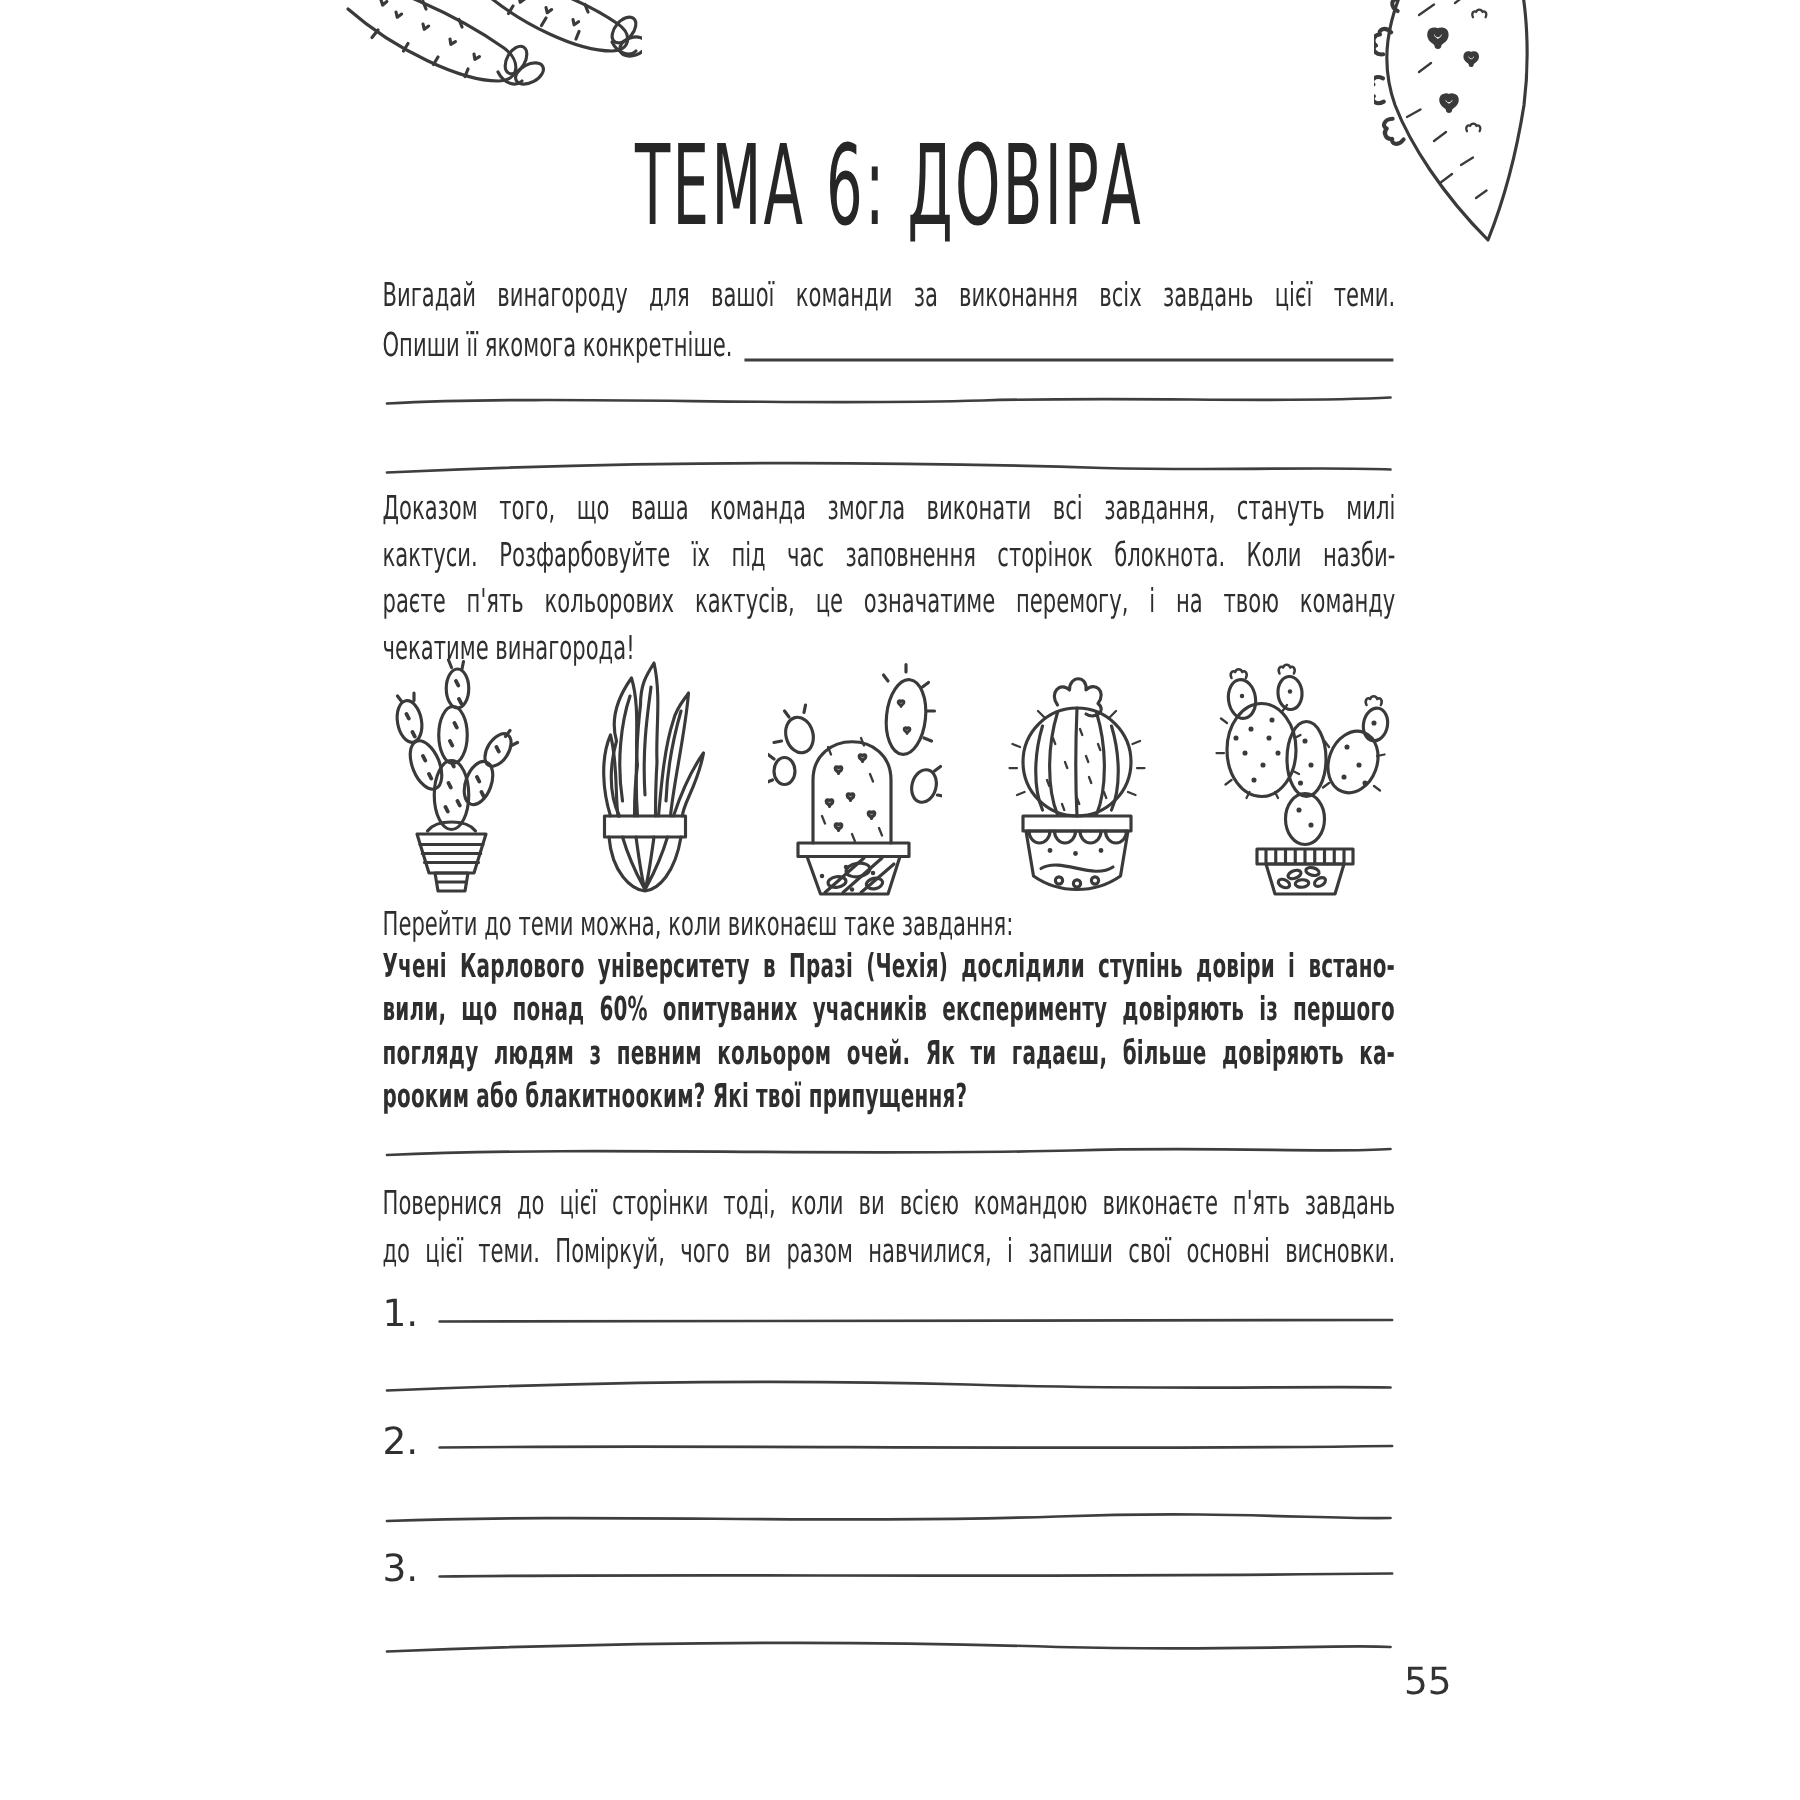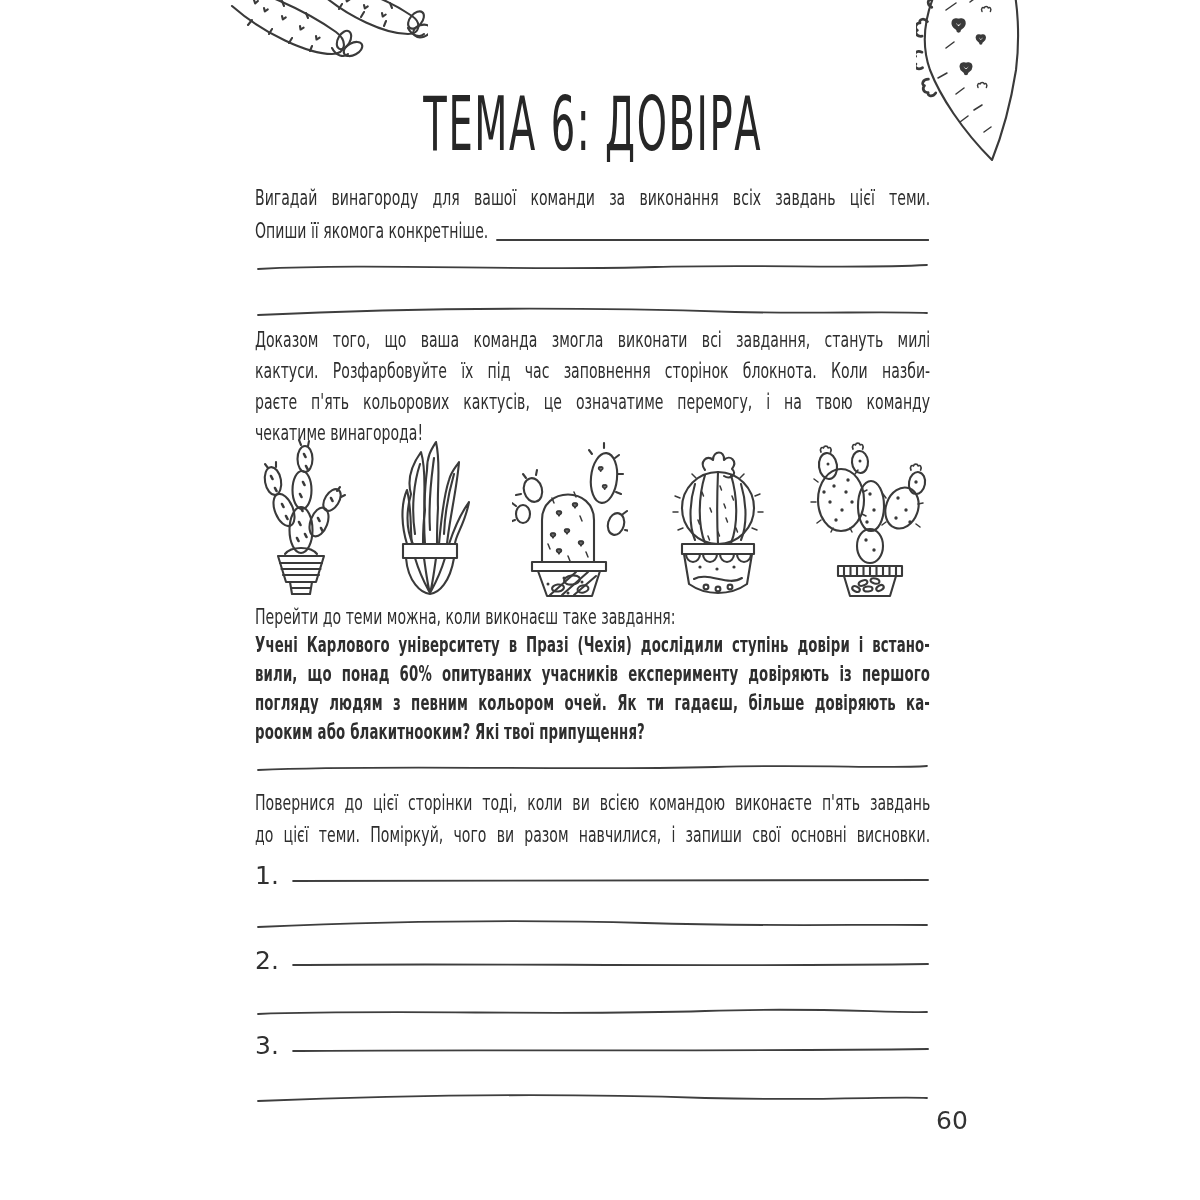--- a/index.html
+++ b/index.html
@@ -328,15 +328,15 @@
           <path class="wline" d="M2,8 C160,6 360,9 598,6"></path>
         </svg>
     </span>
   </div>
   <div class="abs lineband" style="top:1089px">
     <svg viewBox="0 0 675 16" preserveAspectRatio="none">
         <path class="wline" d="M3,12 C150,6 300,4 450,9 C570,12 640,7 672,9"></path>
       </svg>
   </div>
 
-  <div class="abs pagenum">60</div>
+  <div class="abs pagenum">55</div>
 
 </div>
 
 </body></html>

